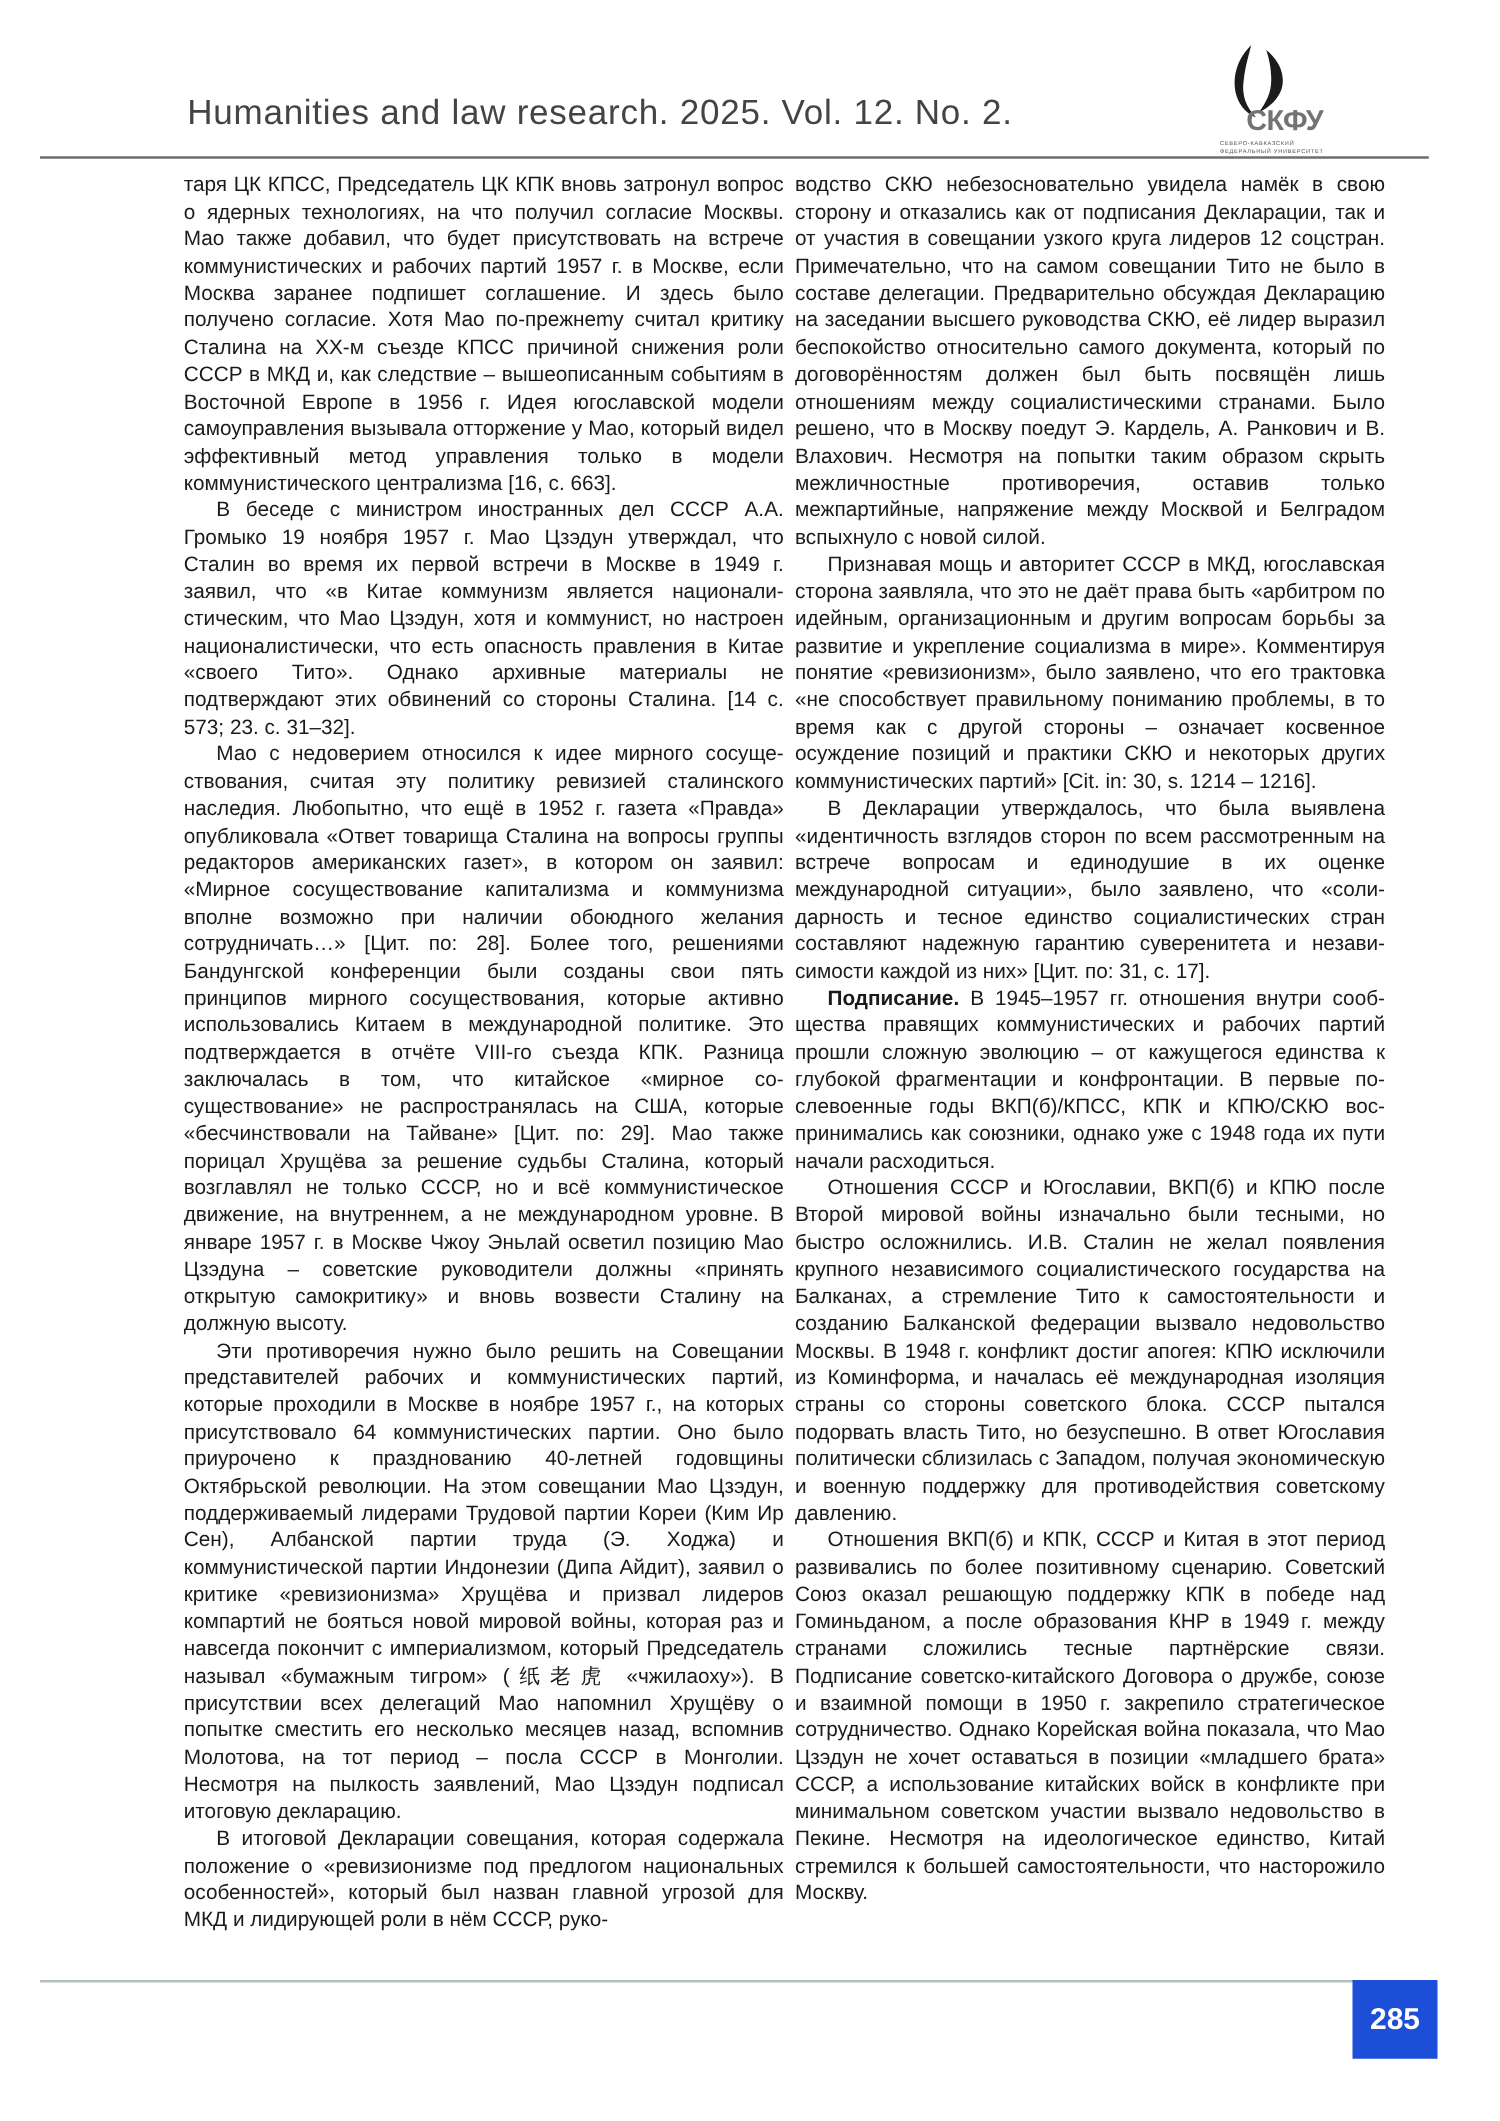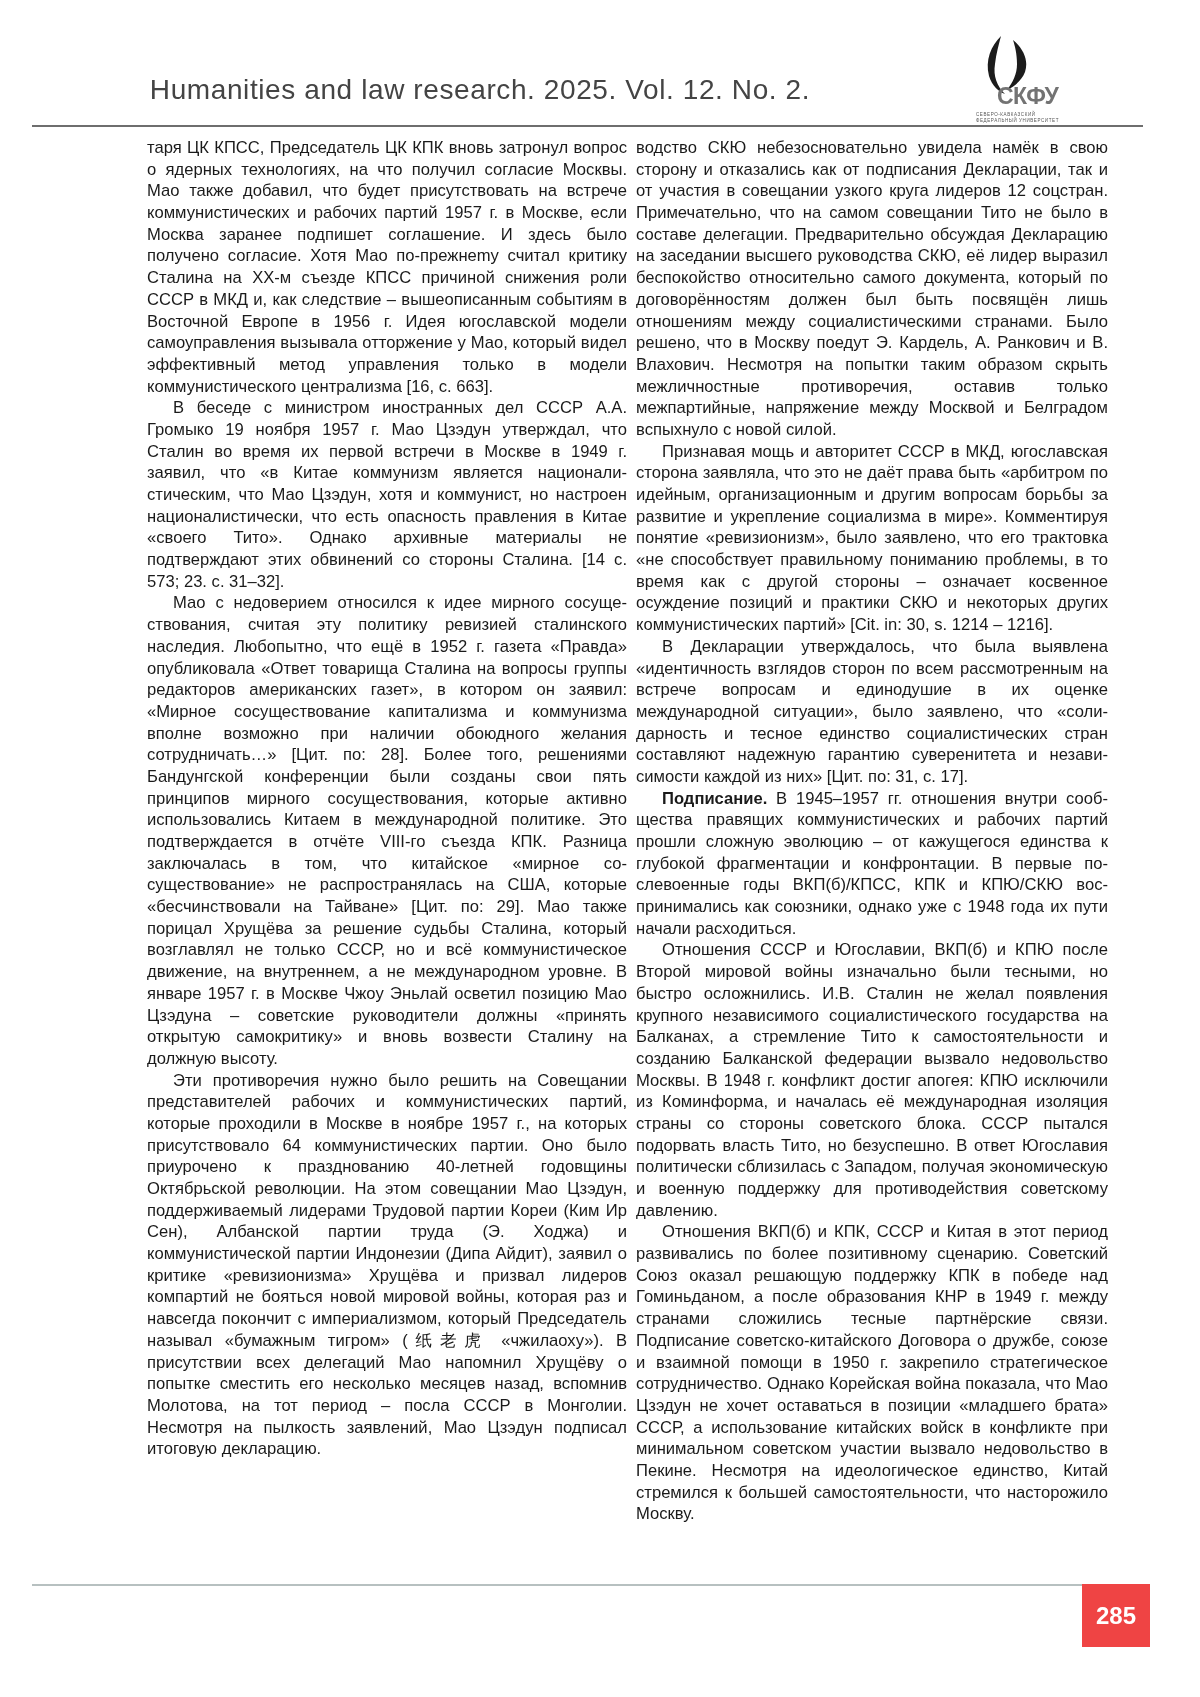--- a/index.html
+++ b/index.html
@@ -17,21 +17,21 @@
 
   .column { position: absolute; top: 137px; width: 480px; font-size: 16.6px; line-height: 21.68px;
             text-align: justify; hyphens: manual; }
   .col-left { left: 102px; margin-left: 45px; }
   .col-right { left: 636px; width: 472px; }
   .column p { margin: 0; }
   .column p.indent { text-indent: 26px; }
   .bold { font-weight: bold; }
 
   .footer-rule { position: absolute; left: 32px; top: 1584px; width: 1052px; height: 2px; background: #b7c0c0; }
-  .page-box { position: absolute; left: 1082px; top: 1584px; width: 68px; height: 63px; background: #ef4444;
+  .page-box { position: absolute; left: 1082px; top: 1584px; width: 68px; height: 63px; background: #1d4ed8;
               color: #fff; font-weight: bold; font-size: 24px; display: flex; align-items: center; justify-content: center; }
 </style>
 </head>
 <body>
 
 <div class="running-head">Humanities and law research. 2025. Vol. 12. No. 2.</div>
 
 <div class="logo">
   <svg class="logo-mark" width="50" height="58" viewBox="0 0 50 58">
     <path d="M18 0 C8 10 2 24 6 40 C9 50 16 56 22 58 C14 50 10 40 12 28 C13 18 16 8 18 0 Z" fill="#1c1c1c"></path>
@@ -45,20 +45,21 @@
   </div>
 </div>
 
 <div class="header-rule"></div>
 
 <div class="column col-left">
   <p>таря ЦК КПСС, Председатель ЦК КПК вновь затронул вопрос о ядерных технологиях, на что получил согласие Москвы. Мао также добавил, что будет присутствовать на встрече коммунистических и рабочих партий 1957 г. в Москве, если Москва заранее подпишет соглашение. И здесь было получено согласие. Хотя Мао по-прежне­mу считал критику Сталина на XX-м съезде КПСС при­чиной снижения роли СССР в МКД и, как следствие – вышеописанным событиям в Восточной Европе в 1956 г. Идея югославской модели самоуправления вызывала отторжение у Мао, который видел эффективный метод управления только в модели коммунистического цен­трализма [16, с. 663].</p>
   <p class="indent">В беседе с министром иностранных дел СССР А.А. Громыко 19 ноября 1957 г. Мао Цзэдун утверждал, что Сталин во время их первой встречи в Москве в 1949 г. заявил, что «в Китае коммунизм является национали­стическим, что Мао Цзэдун, хотя и коммунист, но настро­ен националистически, что есть опасность правления в Китае «своего Тито». Однако архивные материалы не подтверждают этих обвинений со стороны Сталина. [14 с. 573; 23. с. 31–32].</p>
   <p class="indent">Мао с недоверием относился к идее мирного сосуще­ствования, считая эту политику ревизией сталинского наследия. Любопытно, что ещё в 1952 г. газета «Прав­да» опубликовала «Ответ товарища Сталина на вопро­сы группы редакторов американских газет», в котором он заявил: «Мирное сосуществование капитализма и коммунизма вполне возможно при наличии обоюдного желания сотрудничать…» [Цит. по: 28]. Более того, ре­шениями Бандунгской конференции были созданы свои пять принципов мирного сосуществования, которые ак­тивно использовались Китаем в международной поли­тике. Это подтверждается в отчёте VIII-го съезда КПК. Разница заключалась в том, что китайское «мирное со­существование» не распространялась на США, которые «бесчинствовали на Тайване» [Цит. по: 29]. Мао также порицал Хрущёва за решение судьбы Сталина, который возглавлял не только СССР, но и всё коммунистическое движение, на внутреннем, а не международном уровне. В январе 1957 г. в Москве Чжоу Эньлай осветил пози­цию Мао Цзэдуна – советские руководители должны «принять открытую самокритику» и вновь возвести Ста­лину на должную высоту.</p>
   <p class="indent">Эти противоречия нужно было решить на Совещании представителей рабочих и коммунистических партий, которые проходили в Москве в ноябре 1957 г., на кото­рых присутствовало 64 коммунистических партии. Оно было приурочено к празднованию 40-летней годовщи­ны Октябрьской революции. На этом совещании Мао Цзэдун, поддерживаемый лидерами Трудовой партии Кореи (Ким Ир Сен), Албанской партии труда (Э. Ходжа) и коммунистической партии Индонезии (Дипа Айдит), заявил о критике «ревизионизма» Хрущёва и призвал лидеров компартий не бояться новой мировой войны, которая раз и навсегда покончит с империализмом, ко­торый Председатель называл «бумажным тигром» (纸老虎 «чжилаоху»). В присутствии всех делегаций Мао на­помнил Хрущёву о попытке сместить его несколько ме­сяцев назад, вспомнив Молотова, на тот период – посла СССР в Монголии. Несмотря на пылкость заявлений, Мао Цзэдун подписал итоговую декларацию.</p>
+  <p class="indent">В итоговой Декларации совещания, которая содер­жала положение о «ревизионизме под предлогом наци­ональных особенностей», который был назван главной угрозой для МКД и лидирующей роли в нём СССР, руко-</p>
 </div>
 
 <div class="column col-right">
   <p>водство СКЮ небезосновательно увидела намёк в свою сторону и отказались как от подписания Декларации, так и от участия в совещании узкого круга лидеров 12 соцстран. Примечательно, что на самом совещании Тито не было в составе делегации. Предварительно об­суждая Декларацию на заседании высшего руководства СКЮ, её лидер выразил беспокойство относительно са­мого документа, который по договорённостям должен был быть посвящён лишь отношениям между социали­стическими странами. Было решено, что в Москву по­едут Э. Кардель, А. Ранкович и В. Влахович. Несмотря на попытки таким образом скрыть межличностные про­тиворечия, оставив только межпартийные, напряжение между Москвой и Белградом вспыхнуло с новой силой.</p>
   <p class="indent">Признавая мощь и авторитет СССР в МКД, югос­лавская сторона заявляла, что это не даёт права быть «арбитром по идейным, организационным и другим во­просам борьбы за развитие и укрепление социализма в мире». Комментируя понятие «ревизионизм», было заявлено, что его трактовка «не способствует пра­вильному пониманию проблемы, в то время как с дру­гой стороны – означает косвенное осуждение позиций и практики СКЮ и некоторых других коммунистических партий» [Cit. in: 30, s. 1214 – 1216].</p>
   <p class="indent">В Декларации утверждалось, что была выявлена «идентичность взглядов сторон по всем рассмотрен­ным на встрече вопросам и единодушие в их оценке международной ситуации», было заявлено, что «соли­дарность и тесное единство социалистических стран составляют надежную гарантию суверенитета и незави­симости каждой из них» [Цит. по: 31, с. 17].</p>
   <p class="indent"><span class="bold">Подписание.</span><span> В 1945–1957 гг. отношения внутри сооб­щества правящих коммунистических и рабочих партий прошли сложную эволюцию – от кажущегося единства к глубокой фрагментации и конфронтации. В первые по­слевоенные годы ВКП(б)/КПСС, КПК и КПЮ/СКЮ вос­принимались как союзники, однако уже с 1948 года их пути начали расходиться.</span></p>
   <p class="indent">Отношения СССР и Югославии, ВКП(б) и КПЮ после Второй мировой войны изначально были тесными, но быстро осложнились. И.В. Сталин не желал появления крупного независимого социалистического государства на Балканах, а стремление Тито к самостоятельности и созданию Балканской федерации вызвало недоволь­ство Москвы. В 1948 г. конфликт достиг апогея: КПЮ исключили из Коминформа, и началась её междуна­родная изоляция страны со стороны советского блока. СССР пытался подорвать власть Тито, но безуспешно. В ответ Югославия политически сблизилась с Западом, получая экономическую и военную поддержку для про­тиводействия советскому давлению.</p>
   <p class="indent">Отношения ВКП(б) и КПК, СССР и Китая в этот пе­риод развивались по более позитивному сценарию. Со­ветский Союз оказал решающую поддержку КПК в побе­де над Гоминьданом, а после образования КНР в 1949 г. между странами сложились тесные партнёрские связи. Подписание советско-китайского Договора о дружбе, союзе и взаимной помощи в 1950 г. закрепило страте­гическое сотрудничество. Однако Корейская война по­казала, что Мао Цзэдун не хочет оставаться в позиции «младшего брата» СССР, а использование китайских войск в конфликте при минимальном советском участии вызвало недовольство в Пекине. Несмотря на идеоло­гическое единство, Китай стремился к большей само­стоятельности, что насторожило Москву.</p>
 </div>

